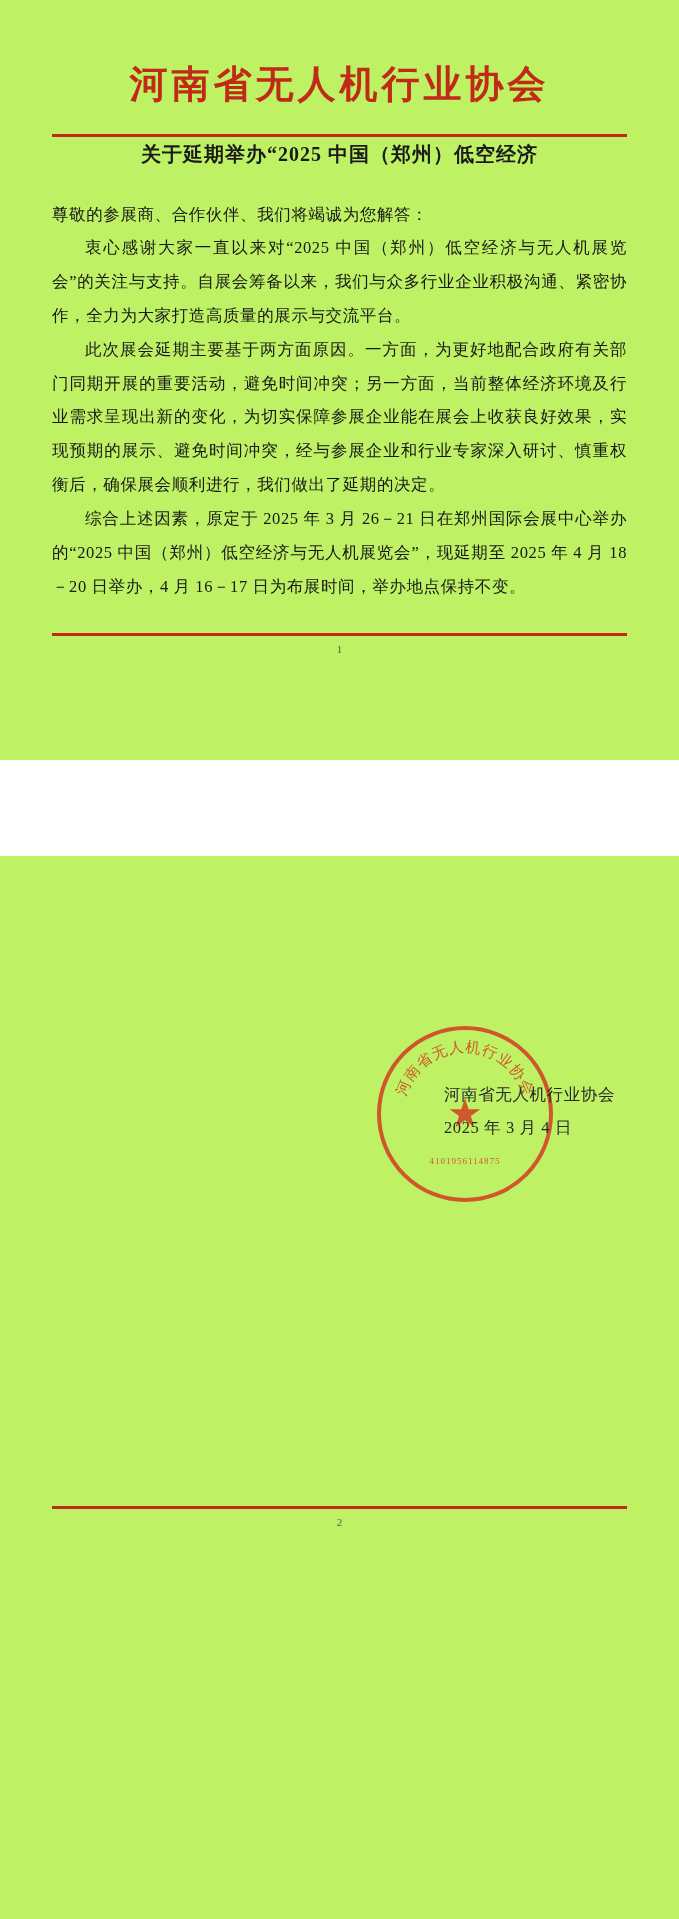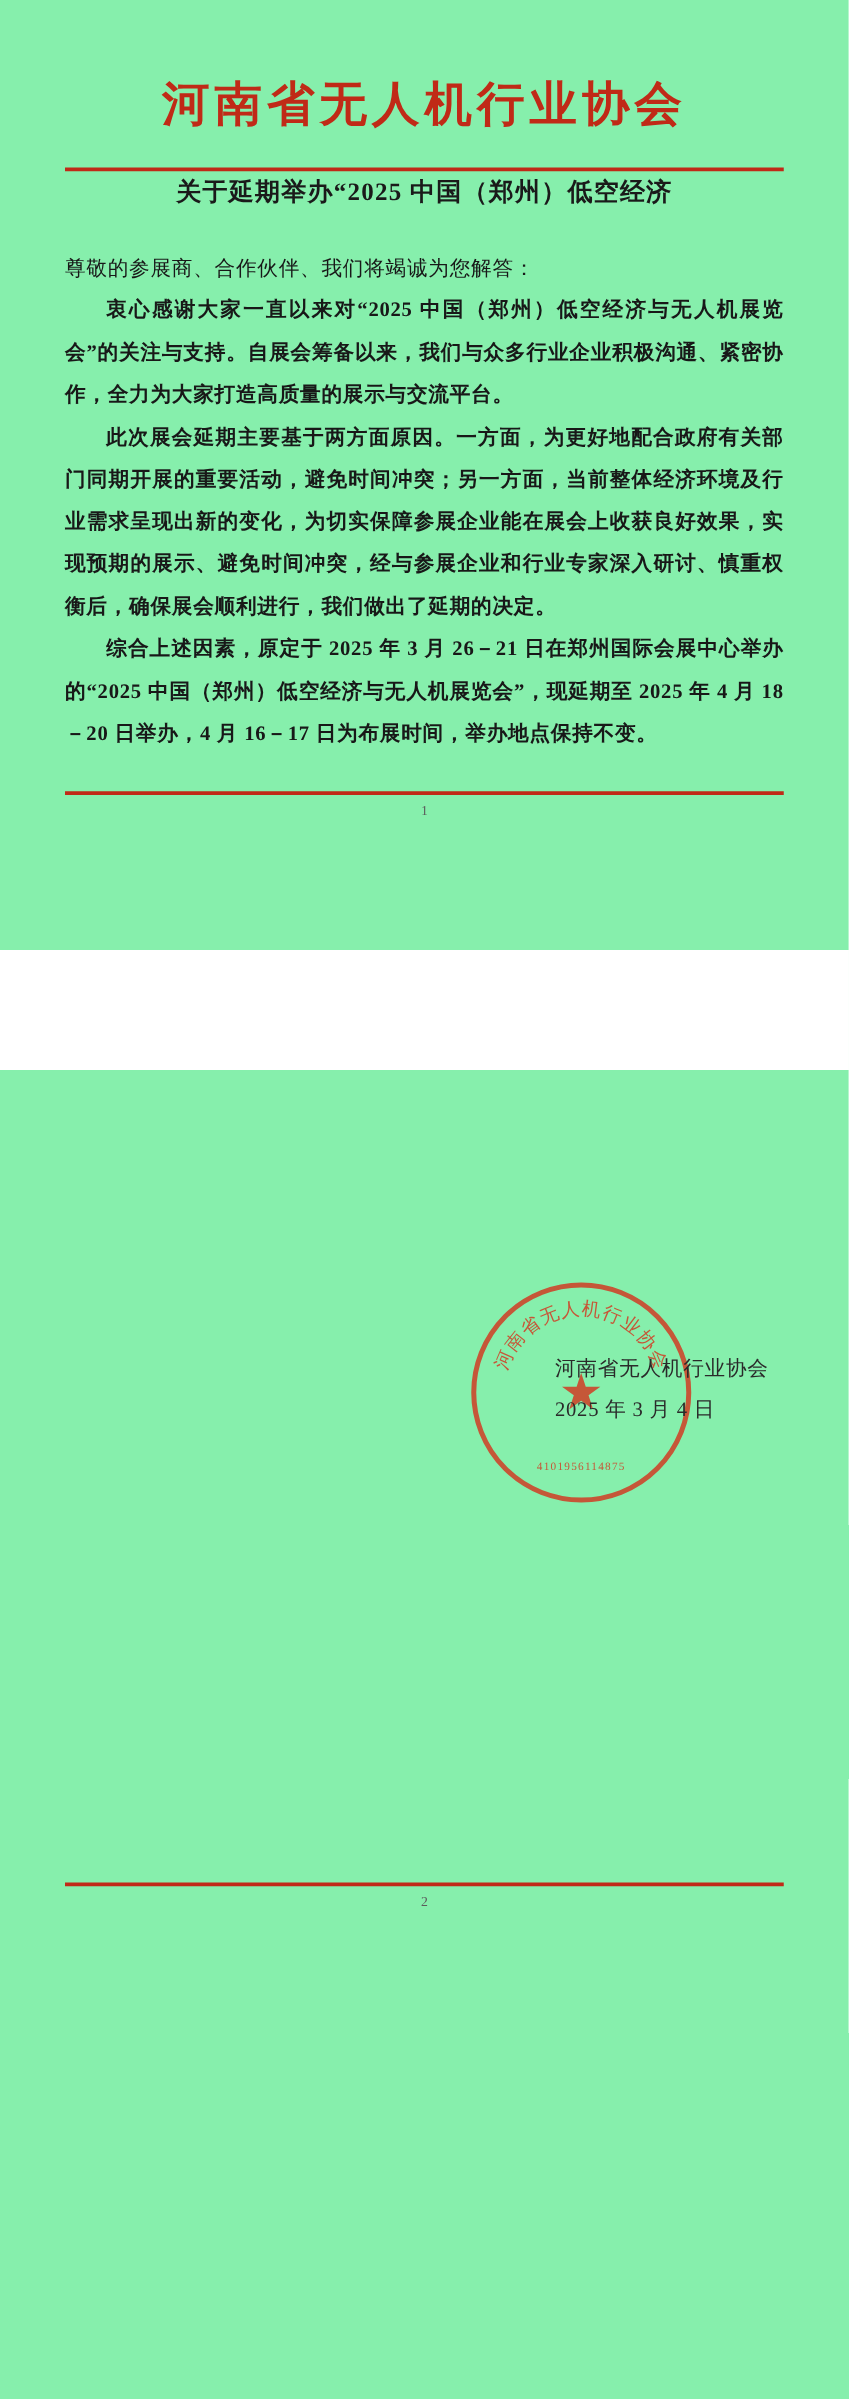--- a/index.html
+++ b/index.html
@@ -8,21 +8,21 @@
     background: #ffffff;
   }
   body {
     width: 679px;
     font-family: "Liberation Serif", "DejaVu Serif", serif;
     color: #1a1a1a;
   }
   .page {
     position: relative;
     width: 679px;
-    background: #86efac;
+    background: #bef264;
     box-sizing: border-box;
   }
   .page-1 {
     padding: 0 52px;
     min-height: 760px;
   }
   .page-2 {
     padding: 0 52px;
     min-height: 1159px;
   }
@@ -62,21 +62,20 @@
     line-height: 2.05;
     letter-spacing: 0.6px;
     text-align: justify;
     color: #181818;
   }
   .body-text p {
     margin: 0;
   }
   .body-text p.indent {
     text-indent: 2em;
-    font-weight: bold;
   }
   .page-footer {
     position: relative;
     margin-top: 30px;
     padding-bottom: 12px;
   }
   .footer-rule {
     height: 2.5px;
     background: #c02a17;
   }
@@ -135,21 +134,21 @@
   }
   .seal-arc text {
     font-size: 15px;
     font-family: "Liberation Serif", "DejaVu Serif", serif;
     fill: #d4361f;
     letter-spacing: 1px;
   }
   .seal-bottom {
     position: absolute;
     left: 0;
-    bottom: 20px;
+    bottom: 32px;
     width: 100%;
     text-align: center;
     font-size: 9px;
     letter-spacing: 1px;
     color: #d4361f;
   }
   .spacer-tall { height: 250px; }
 </style>
 </head>
 <body>

